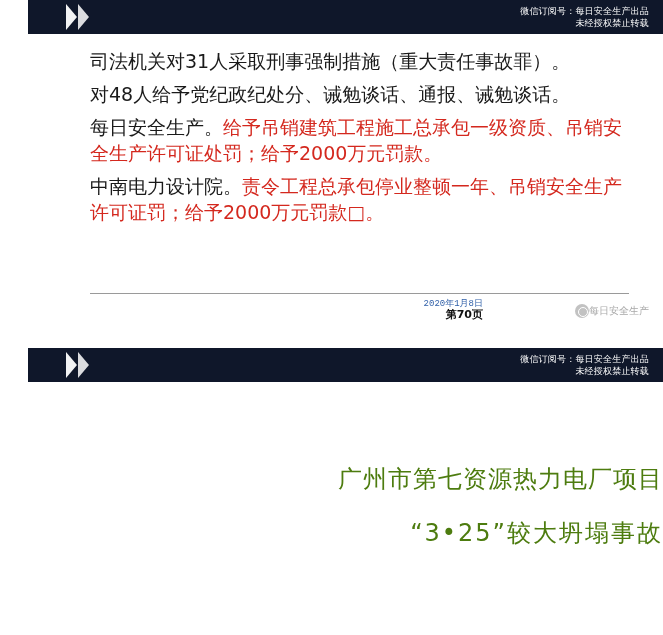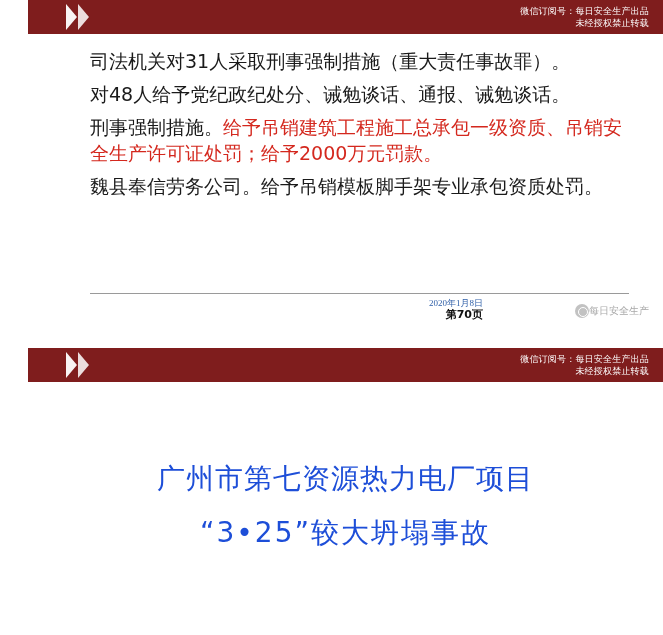--- a/index.html
+++ b/index.html
@@ -31,21 +31,21 @@
     width: 663px;
     height: 287px;
   }
   
   .header-band {
     position: absolute;
     top: 0;
     left: 28px;
     right: 0;
     height: 34px;
-    background: #7f1d1d;
+    background: #0f172a;
     display: flex;
     align-items: center;
     justify-content: flex-end;
   }
   .header-band.s2 {
     height: 34px;
   }
   .chevrons {
     position: absolute;
     left: 38px;
@@ -110,21 +110,21 @@
     bottom: 44px;
     height: 1px;
     background: #9a9a9a;
   }
   .footer-date {
     position: absolute;
     right: 180px;
     bottom: 28px;
     color: #2f5fa8;
     font-size: 9px;
-    font-family: Liberation Serif, serif;
+    font-family: Liberation Mono, monospace;
     text-align: left;
   }
   .footer-page {
     position: absolute;
     right: 180px;
     bottom: 16px;
     color: #111111;
     font-size: 11px;
     font-weight: bold;
     font-family: "DejaVu Sans", sans-serif;
@@ -157,24 +157,25 @@
     border-radius: 50%;
     border: 1.5px solid #ffffff;
   }
   
   .content2 {
     padding-top: 70px;
     text-align: center;
   }
   .title2 {
     font-family: "DejaVu Sans", sans-serif;
-    font-size: 28px;
-    color: #1d4ed8;
+    font-size: 24px;
+    color: #4d7c0f;
     line-height: 54px;
     letter-spacing: 1px;
+    text-align: right;
   }
   .title2.second {
     letter-spacing: 2px;
   }
 </style>
 </head>
 <body>
 
 <div class="page slide1">
   <div class="left-gutter"></div>
@@ -195,28 +196,28 @@
 
       <div class="line">
         <span>司法机关对31人采取</span><span>刑事强制措施（重大责任事故罪）。</span>
       </div>
 
       <div class="line">
         <span>对48人给予党纪政纪处分、诫勉谈话、通报、诫勉谈话。</span>
       </div>
 
       <div class="line">
-        <span>刑事强制措施。</span><span class="red">给予吊销建筑工程施工总承包一级资质、吊销安全生产许可证处罚；给予2000万元罚款。</span>
-      </div>
-
-
-
-      <div class="line">
-        <span>魏县奉信劳务公司。给予吊销模板脚手架专业承包资质处罚。</span>
-      </div>
+        <span>每日安全生产。</span><span class="red">给予吊销建筑工程施工总承包一级资质、吊销安全生产许可证处罚；给予2000万元罚款。</span>
+      </div>
+
+      <div class="line">
+        <span>中南电力设计院。</span><span class="red">责令工程总承包停业整顿一年、吊销安全生产许可证罚；给予2000万元罚款□。</span>
+      </div>
+
+
 
     </div>
 
     <div class="sep"></div>
     <div class="footer-date">2020年1月8日</div>
     <div class="footer-page">第70页</div>
     <div class="wm">
       <span class="wm-logo"></span>
       <span>每日安全生产</span>
     </div>

